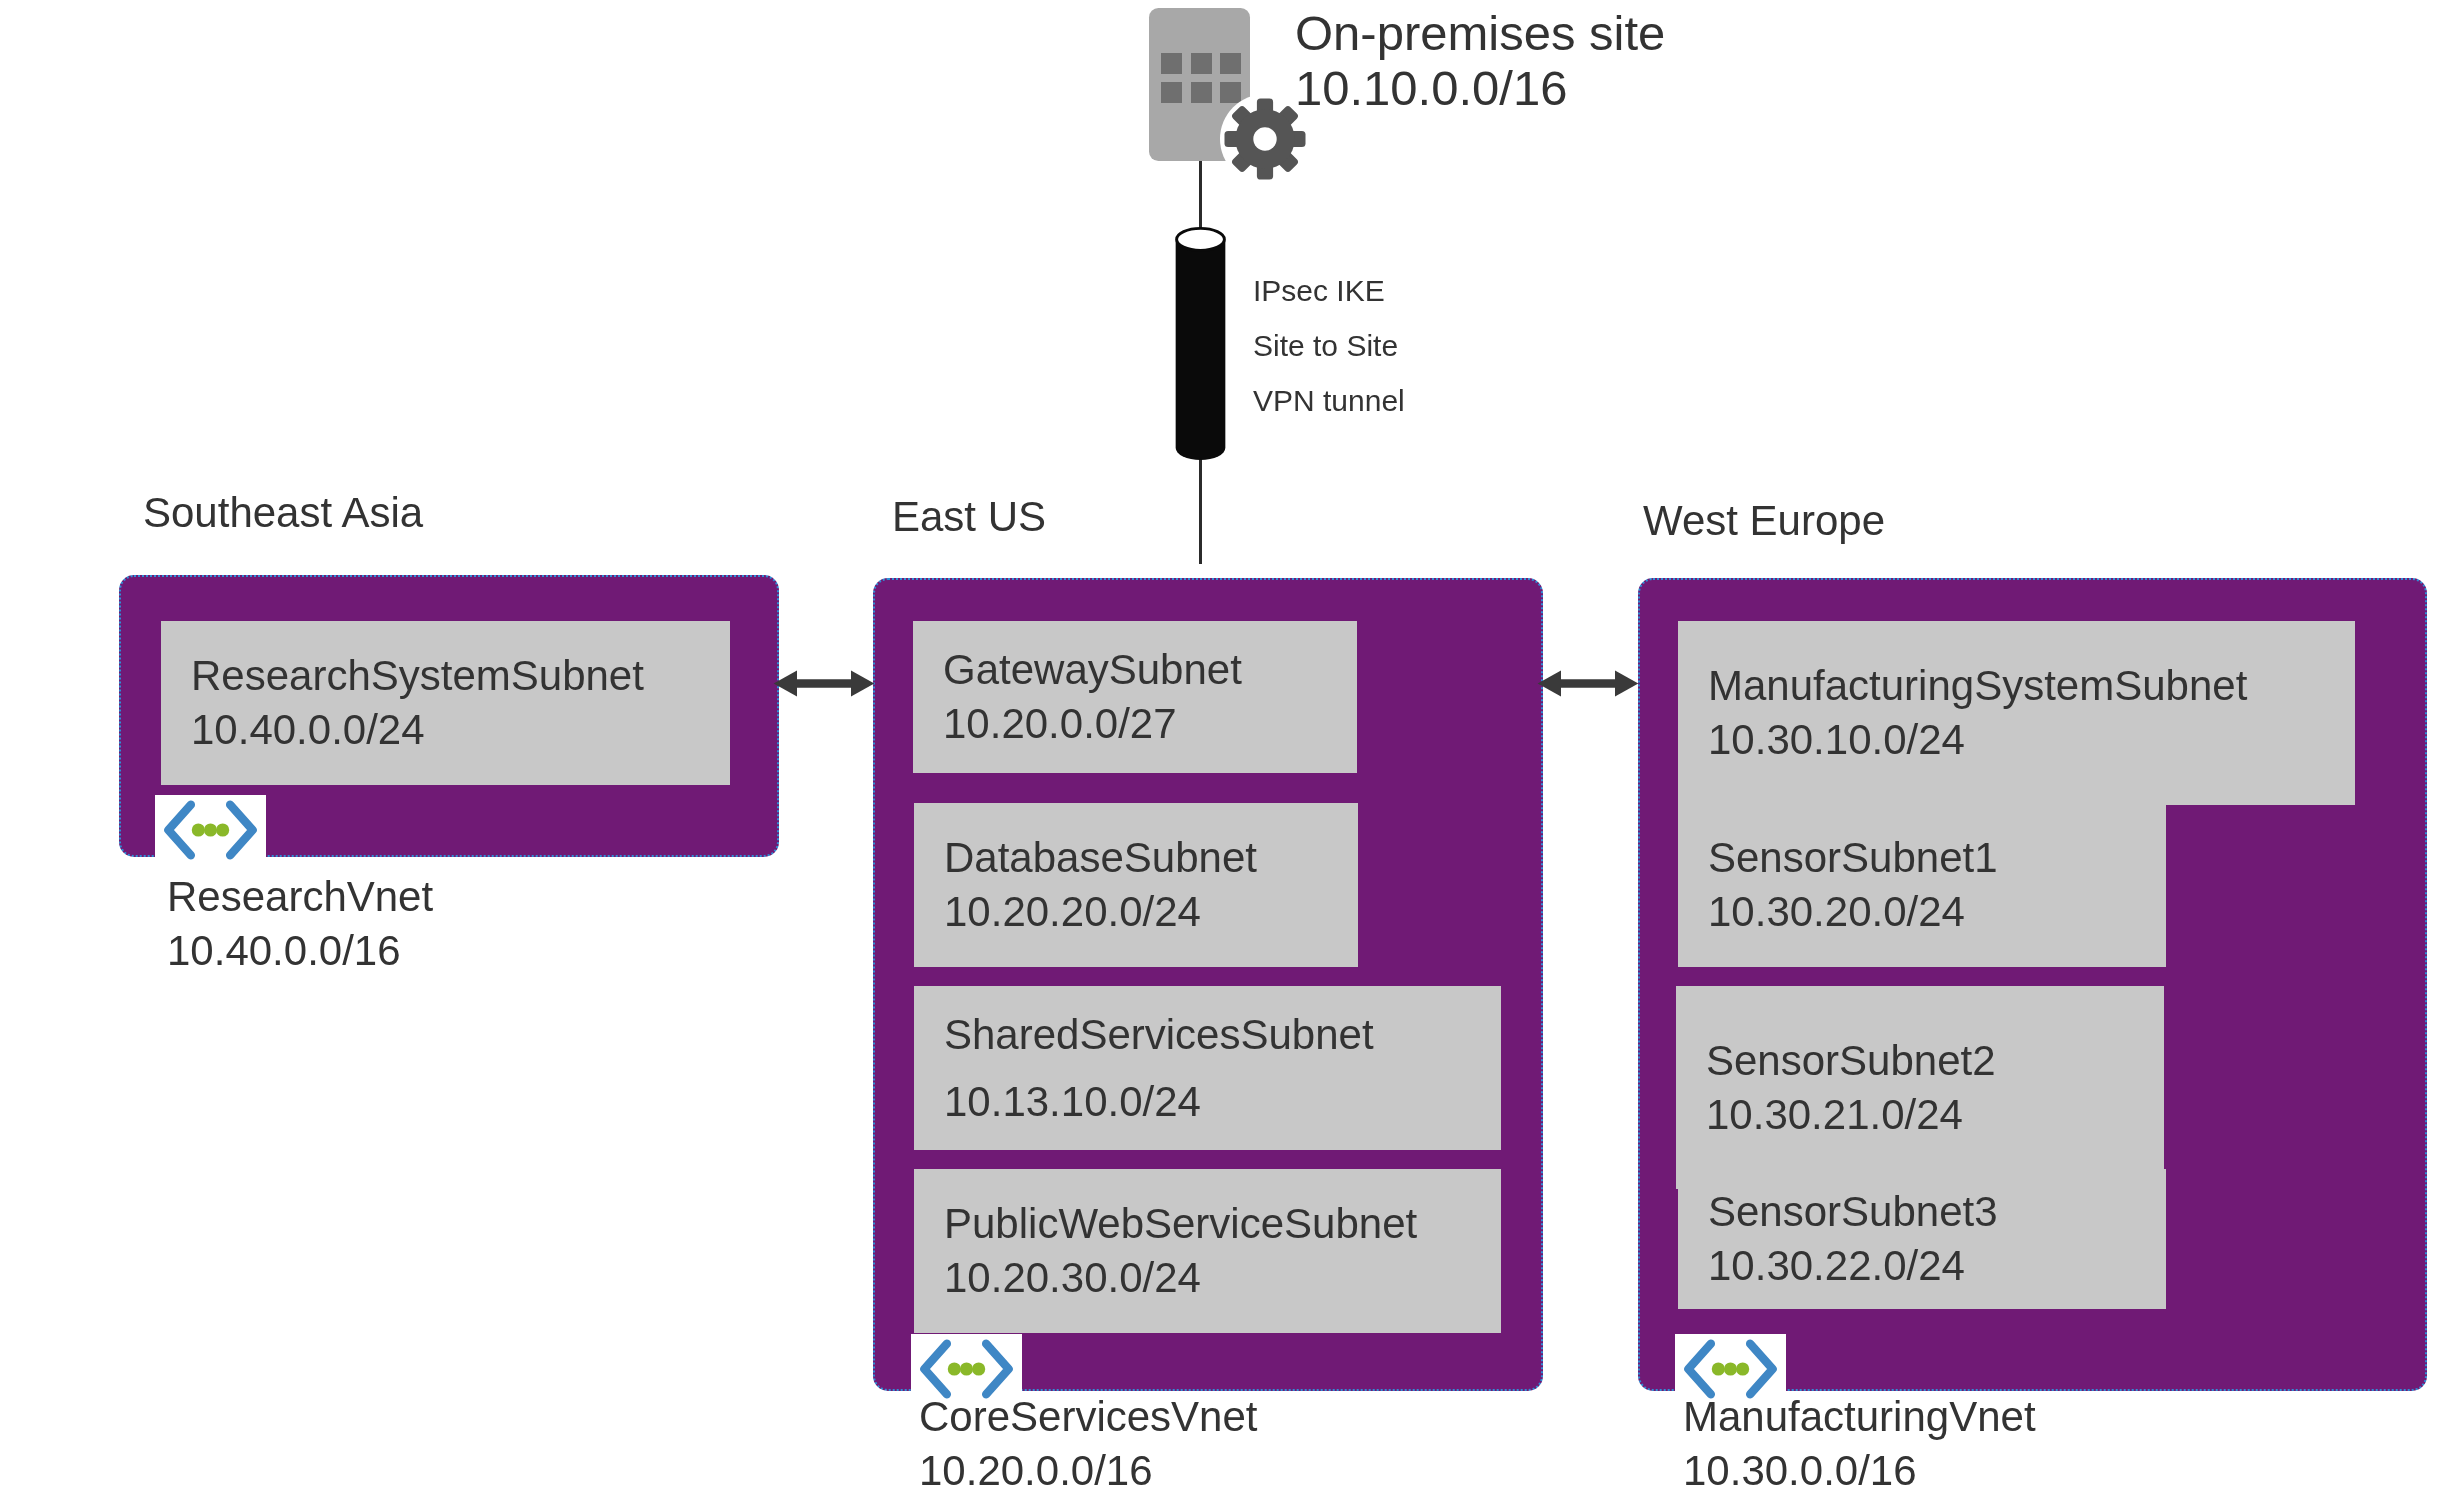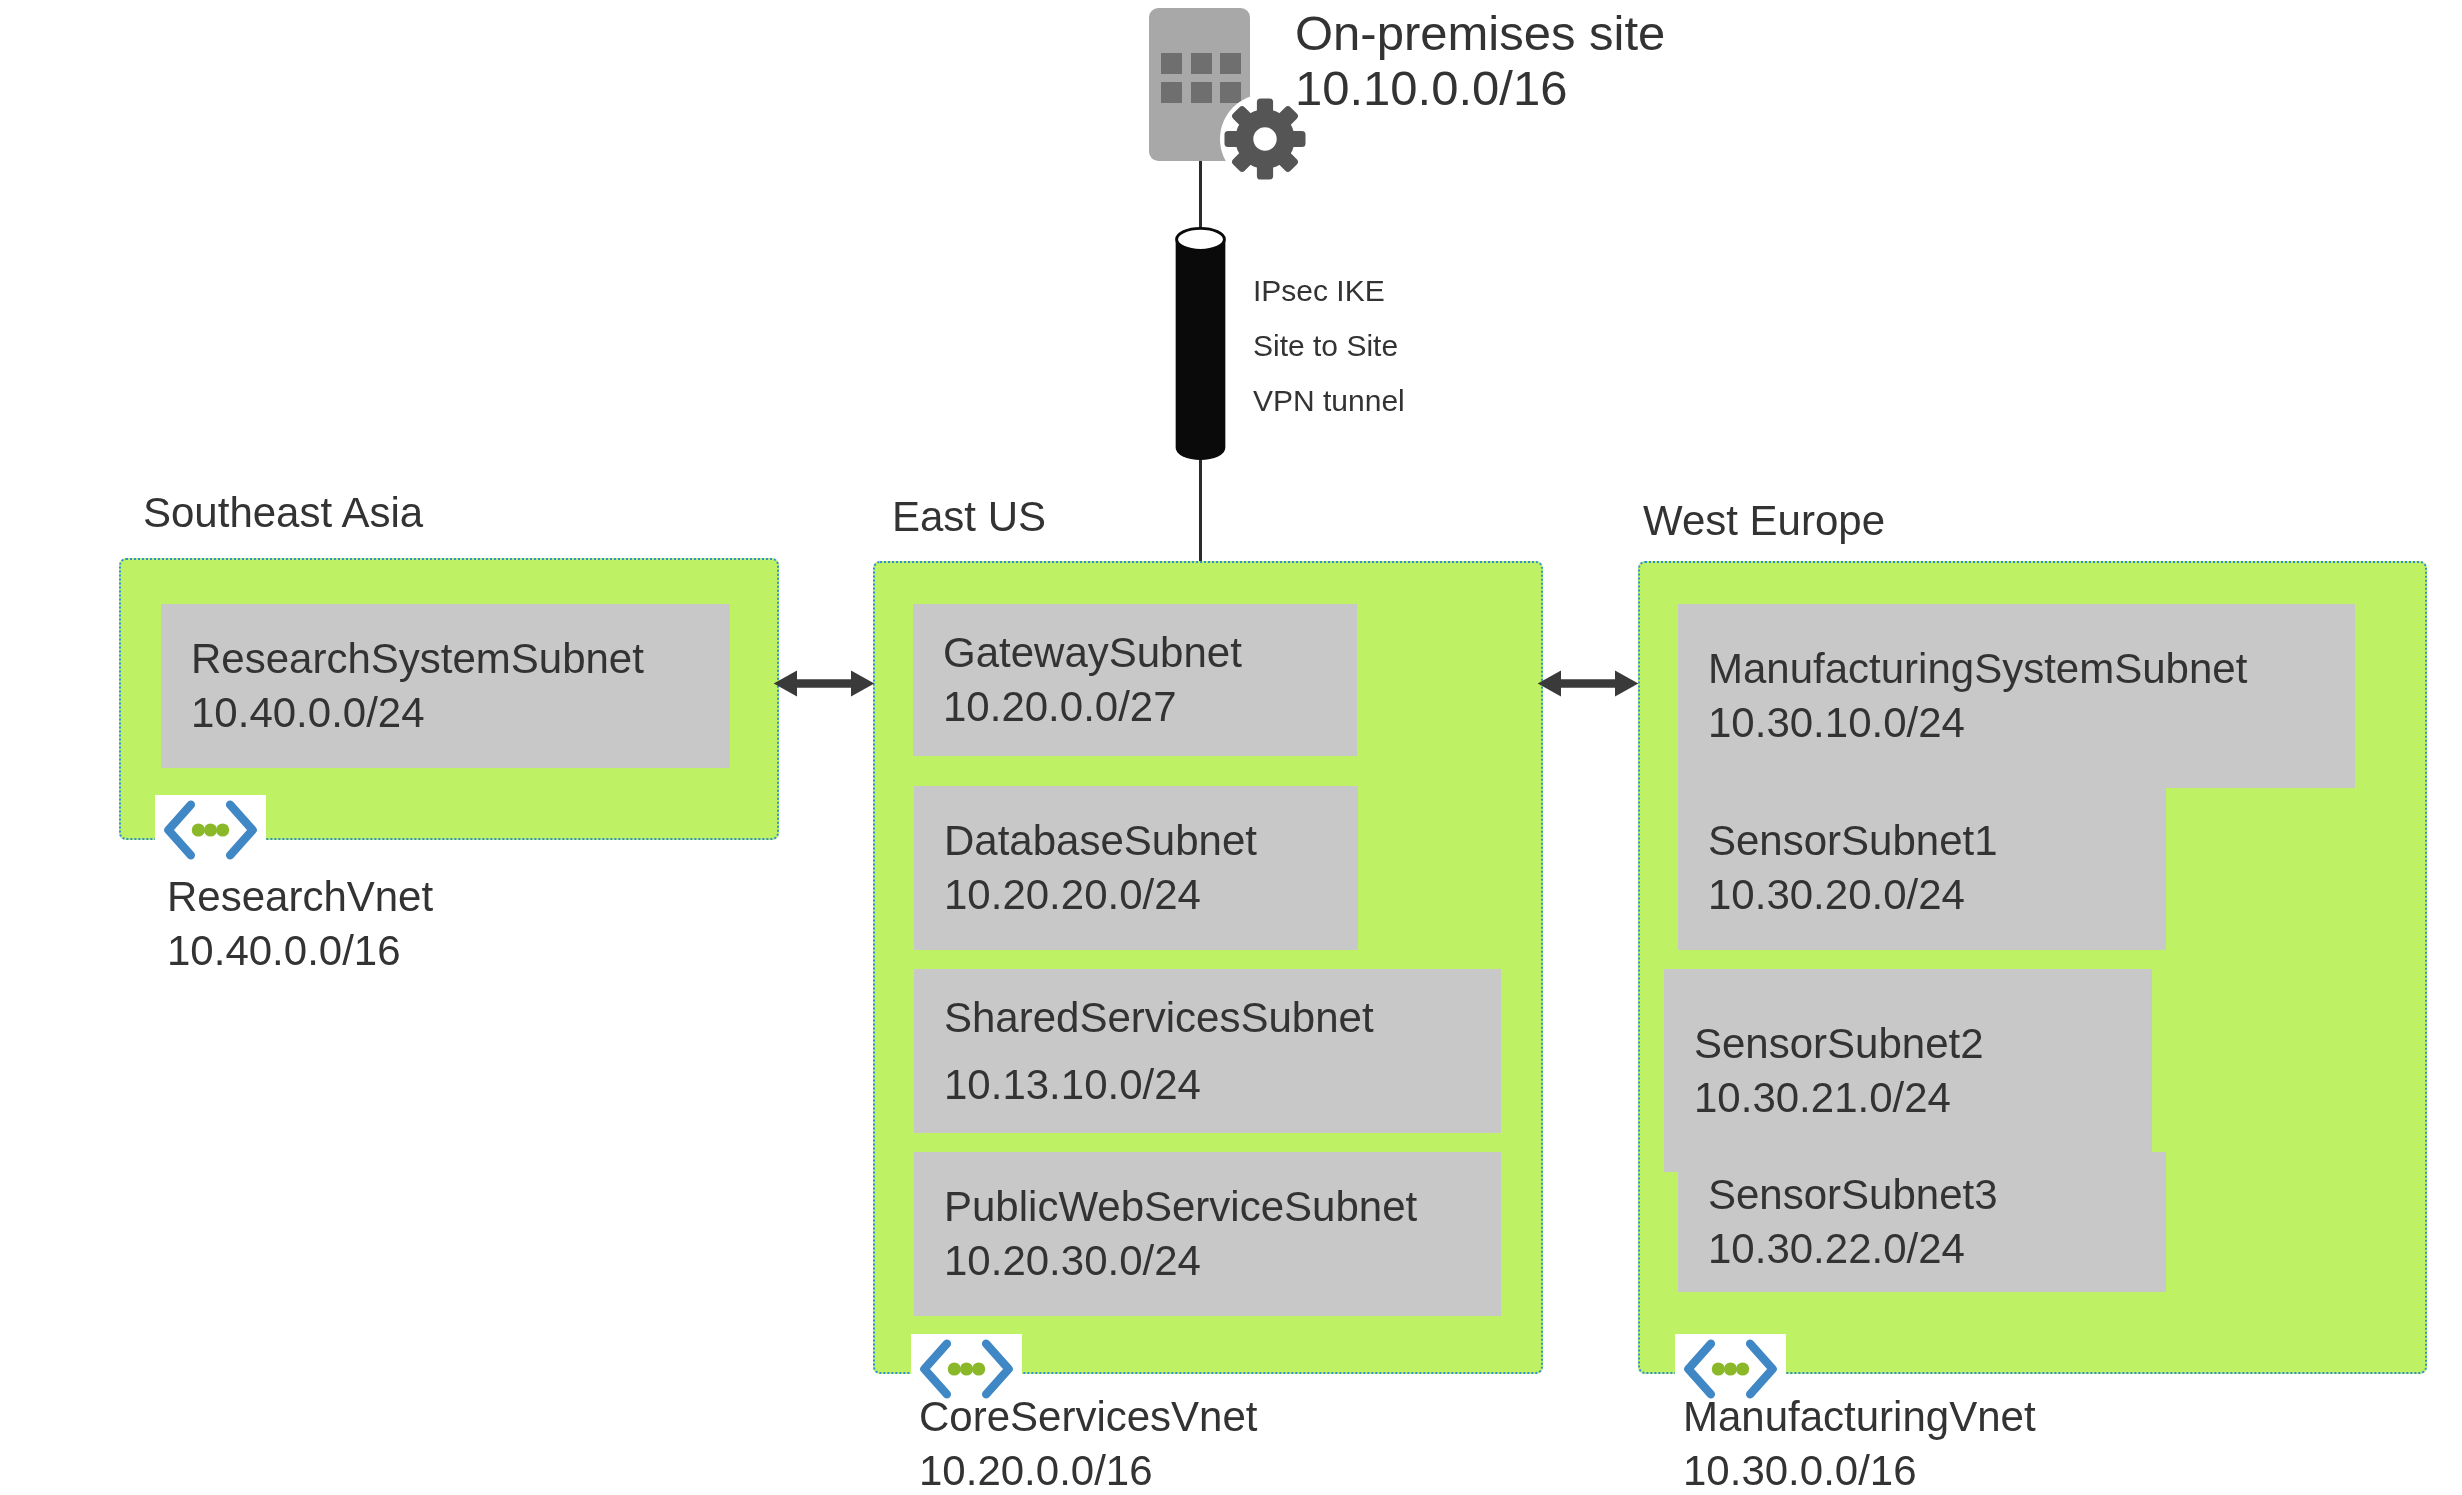--- a/index.html
+++ b/index.html
@@ -37,22 +37,23 @@
   
   .region-label { position: absolute; font-size: 42px; line-height: 47px; }
   #rl-sea { left: 143px; top: 489px; }
   #rl-eus { left: 892px; top: 493px; }
   #rl-weu { left: 1643px; top: 497px; }
 
   
   .vnet {
     position: absolute;
     border: 2.8px dotted #2f8fd6;
-    border-radius: 7px;
-    background: #bef264;
+    border-radius: 15px;
+    background: #701a75;
+    margin-top: 17px;
   }
   #vnet-sea { left: 119px; top: 558px; width: 656px; height: 278px; }
   #vnet-eus { left: 873px; top: 561px; width: 666px; height: 809px; }
   #vnet-weu { left: 1638px; top: 561px; width: 785px; height: 809px; }
 
   .subnet {
     position: absolute;
     background: #c8c8c8;
     color: #333333;
     font-size: 42px; line-height: 54px;
@@ -61,21 +62,21 @@
   }
   #sea-s1 { left: 40px; top: 44px;  width: 539px; height: 164px; }
 
   #eus-s1 { left: 38px; top: 41px;  width: 414px; height: 152px; }
   #eus-s2 { left: 39px; top: 223px; width: 414px; height: 164px; }
   #eus-s3 { left: 39px; top: 406px; width: 557px; height: 164px; gap: 13px; }
   #eus-s4 { left: 39px; top: 589px; width: 557px; height: 164px; }
 
   #weu-s1 { left: 38px; top: 41px;  width: 647px; height: 184px; }
   #weu-s2 { left: 38px; top: 223px; width: 458px; height: 164px; }
-  #weu-s3 { left: 24px; top: 406px; width: 458px; height: 203px; }
+  #weu-s3 { left: 36px; top: 406px; width: 458px; height: 203px; }
   #weu-s4 { left: 38px; top: 589px; width: 458px; height: 140px; }
 
   
   .vnet-icon {
     position: absolute; width: 111px; height: 70px;
     background: #ffffff;
     display: flex; align-items: center; justify-content: center;
   }
   .vnet-icon svg { width: 103px; height: 66px; }
   #vi-sea { left: 155px;  top: 795px; }

